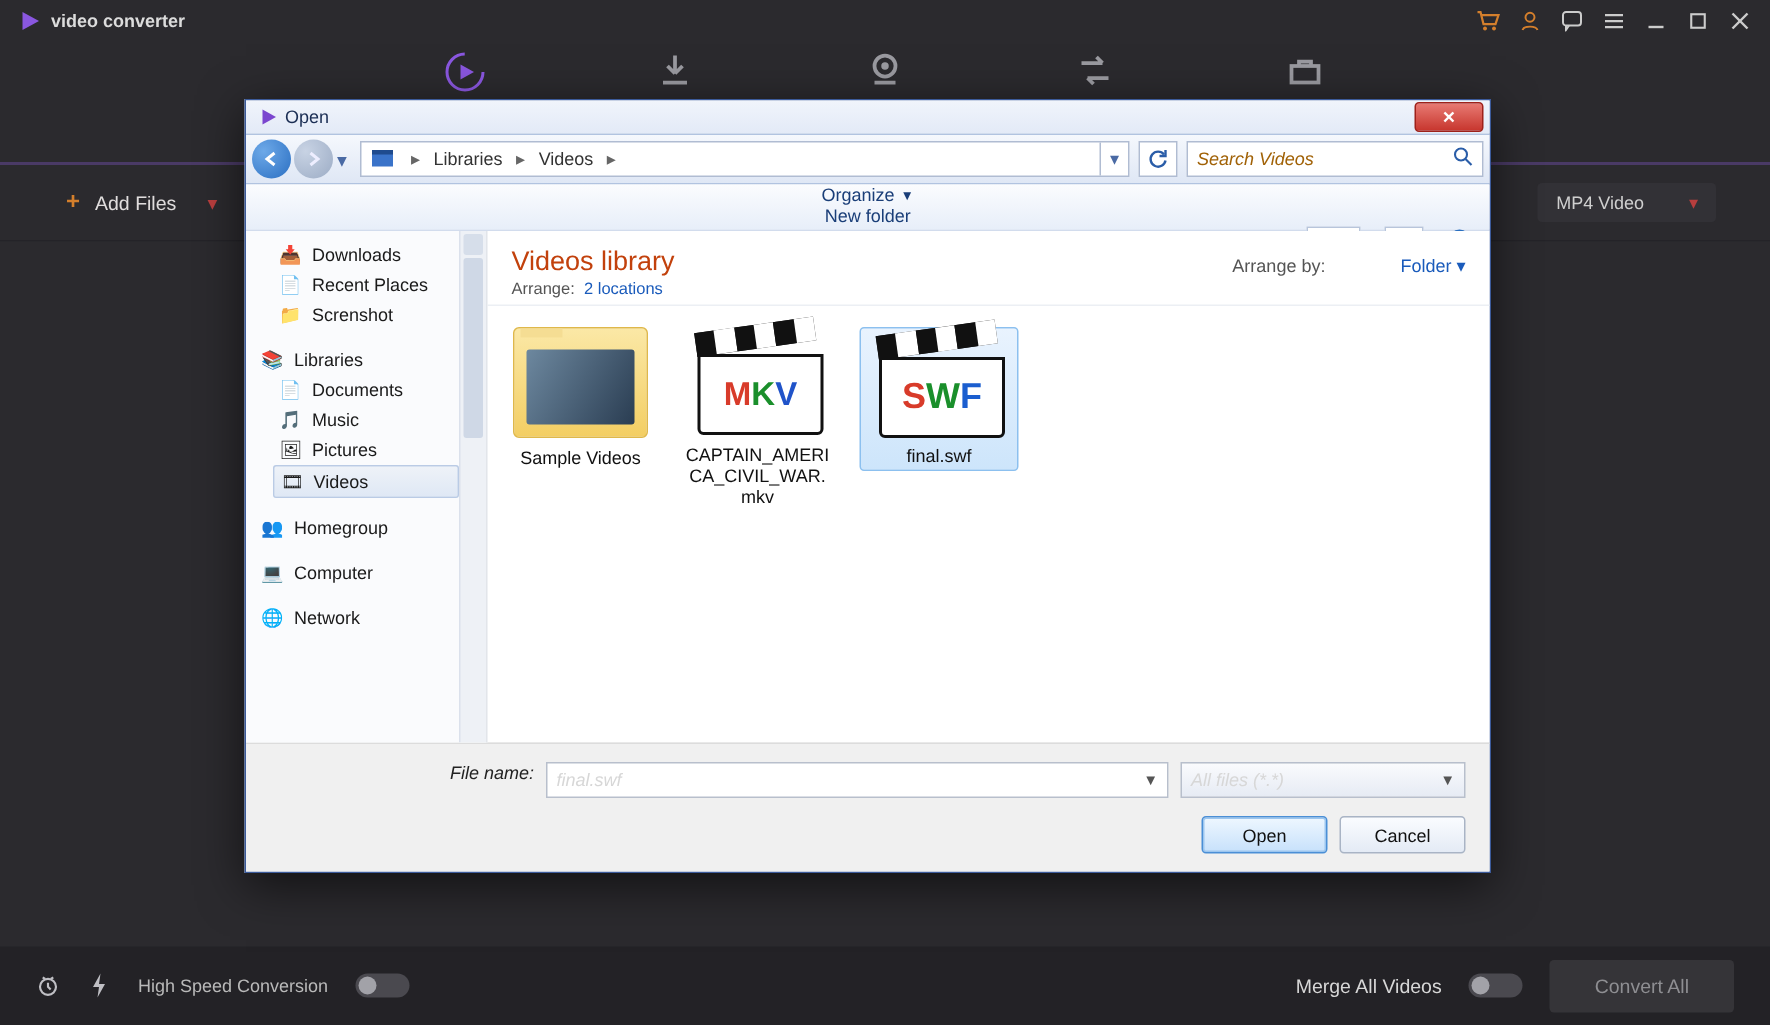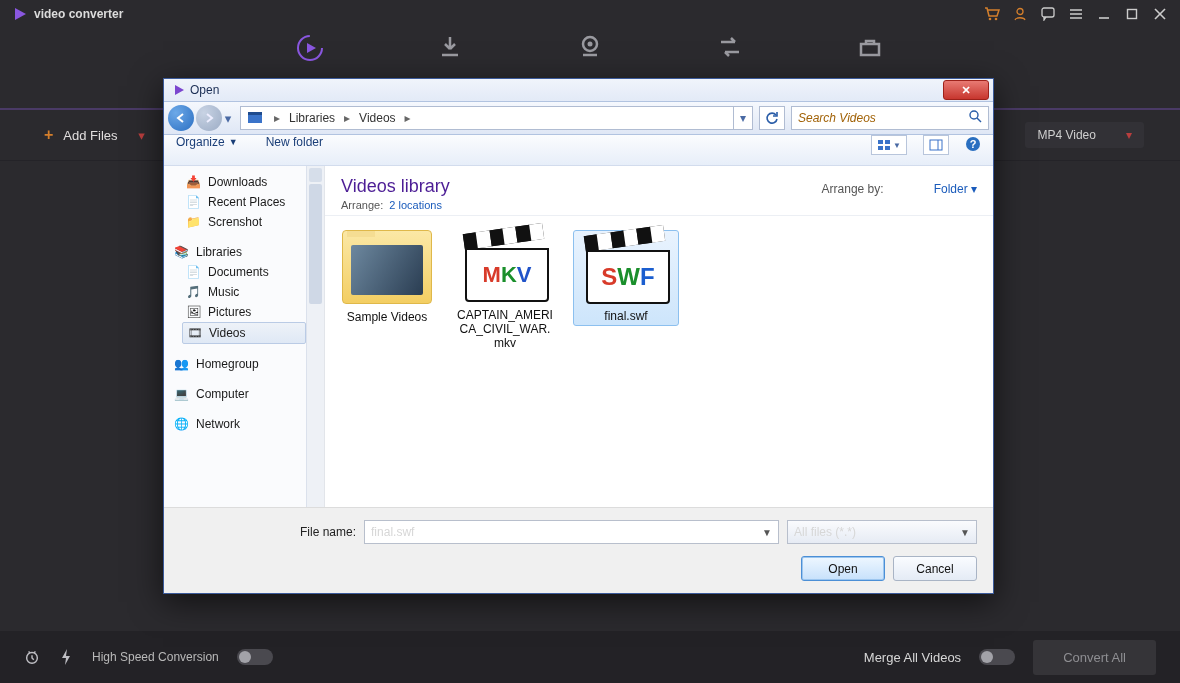--- a/index.html
+++ b/index.html
@@ -101,21 +101,21 @@
   .footer-left{display:flex;align-items:center;gap:18px;color:#b9b9b9;font-size:12px;}
   .switch{width:36px;height:16px;border-radius:10px;background:#4a494f;position:relative;}
   .switch::after{content:"";position:absolute;left:2px;top:2px;width:12px;height:12px;border-radius:50%;background:#a2a2a8;}
   .footer-right{margin-left:auto;display:flex;align-items:center;gap:18px;}
   .convert-all-btn{
     background:#353438;color:#8e8e92;padding:10px 30px;border-radius:3px;
   }
 
   
   .dialog{
-    position:absolute;left:163px;top:78px;width:829px;height:514px;
+    position:absolute;left:163px;top:66px;width:829px;height:514px;
     background:#fff;border:1px solid #3b5a9a;box-shadow:0 8px 30px rgba(0,0,0,.6);
     display:flex;flex-direction:column;
   }
   .dlg-title{
     height:22px;background:linear-gradient(to bottom,#f0f4fb,#e3eaf7);display:flex;align-items:center;padding:0 4px;
   }
   .dlg-title-text{color:#1b2e54;font-size:12px;margin-left:4px;display:flex;align-items:center;gap:4px;}
   .dlg-close{
     margin-left:auto;width:44px;height:18px;border-radius:3px;
     background:linear-gradient(to bottom,#e87a73,#c7362e);border:1px solid #9e211a;
@@ -141,21 +141,21 @@
   .bc-dd{margin-left:auto;width:18px;height:100%;border-left:1px solid #b0bcd2;display:flex;align-items:center;justify-content:center;color:#4a6aa4;}
   .bc-refresh{width:24px;height:22px;border:1px solid #b0bcd2;background:#fff;display:flex;align-items:center;justify-content:center;color:#2a5da8;}
   .searchbox{
     width:190px;height:22px;border:1px solid #b0bcd2;background:#fff;margin-left:6px;margin-right:4px;
     display:flex;align-items:center;padding-left:6px;color:#a16207;font-style:italic;font-size:12px;
   }
   .searchbox .mag{margin-left:auto;margin-right:6px;color:#2a5da8;font-style:normal;}
 
   .dlg-toolbar{
     height:30px;background:linear-gradient(to bottom,#fbfcfe,#e7eef9);border-bottom:1px solid #d2dced;
-    display:flex;align-items:flex-start;padding:0 12px;
+    display:flex;align-items:center;padding:0 12px;flex-direction:column;
   }
   .tb-link{color:#1a3e78;font-size:12px;display:flex;align-items:center;gap:4px;}
   .tb-link .caret{font-size:9px;}
   .tb-right{margin-left:auto;display:flex;align-items:center;gap:16px;}
   .tb-iconbox{width:24px;height:18px;border:1px solid #b8c5db;background:#fff;display:flex;align-items:center;justify-content:center;}
 
   .dlg-body{flex:1;display:flex;min-height:0;background:#fff;}
   .sidebar{
     width:160px;border-right:1px solid #e2e5ea;background:#fafbfd;padding:6px 0;
     overflow:hidden;font-size:12px;color:#1a1a1a;position:relative;
@@ -163,21 +163,21 @@
   .side-scroll{position:absolute;right:0;top:0;bottom:0;width:17px;background:#eef1f6;border-left:1px solid #dbe1ec;}
   .side-scroll::before{content:"";position:absolute;top:2px;left:2px;right:2px;height:14px;background:#d6deea;border-radius:2px;}
   .side-scroll::after{content:"";position:absolute;top:18px;left:2px;right:2px;height:120px;background:#cfd8e6;border-radius:2px;}
   .tree-item{display:flex;align-items:center;gap:6px;padding:2px 6px 2px 22px;}
   .tree-item.root{padding-left:10px;font-weight:400;margin-top:10px;}
   .tree-item.selected{background:linear-gradient(to bottom,#eef2f8,#dfe8f5);border:1px solid #bacbe5;border-radius:2px;margin:0 18px 0 18px;padding-left:4px;}
   .tree-icon{width:16px;height:16px;display:flex;align-items:center;justify-content:center;}
 
   .content{flex:1;display:flex;flex-direction:column;min-width:0;}
   .lib-header{padding:10px 16px 4px;display:flex;align-items:flex-start;border-bottom:1px solid #eceff4;}
-  .lib-title{color:#4c1d95;font-size:18px;}
+  .lib-title{color:#c2410c;font-size:18px;}
   .lib-sub{color:#555;font-size:11px;margin-top:2px;}
   .lib-sub a{color:#1a5bbb;text-decoration:none;}
   .lib-arrange{margin-left:auto;font-size:12px;color:#555;display:flex;align-items:center;gap:6px;margin-top:6px;}
   .lib-arrange .val{color:#1a5bbb;padding-left:44px;}
 
   .filegrid{flex:1;display:flex;gap:18px;padding:14px 12px;align-items:flex-start;}
   .file-item{width:100px;text-align:center;font-size:12px;color:#111;}
   .thumb{width:88px;height:72px;margin:0 auto 6px;display:flex;align-items:center;justify-content:center;border-radius:3px;}
   .file-item.selected{background:linear-gradient(to bottom,#e9f3fe,#cde5fb);border:1px solid #8cc0ef;border-radius:3px;padding:2px;}
   .file-item.selected .thumb{width:86px;height:70px;}
@@ -201,21 +201,21 @@
   .swf-text span:nth-child(2){color:#1a8f2b;}
   .swf-text span:nth-child(3){color:#1b5ecf;}
 
   .iso-thumb{width:68px;height:76px;border:1px solid #cdd4df;background:#fff;position:relative;display:flex;align-items:center;justify-content:center;}
   .iso-thumb::before{content:"";position:absolute;right:-1px;top:-1px;width:18px;height:18px;background:linear-gradient(135deg,#fff 48%,#d7dde7 52%);border-left:1px solid #cdd4df;border-bottom:1px solid #cdd4df;}
   .disc{width:38px;height:38px;border-radius:50%;background:radial-gradient(circle,#fff 0 18%,#d9e2ee 20% 58%,#b8c8da 60% 100%);}
 
   .dlg-bottom{
     background:#f0f0f0;border-top:1px solid #dcdcdc;padding:12px 16px;display:flex;flex-direction:column;gap:12px;
   }
-  .fn-row{display:flex;align-items:center;gap:8px;padding-left:120px;}
+  .fn-row{display:flex;align-items:flex-start;gap:8px;padding-left:120px;font-style:italic;}
   .fn-label{font-size:12px;color:#222;}
   .fn-input{flex:1;height:22px;border:1px solid #b8bfcc;background:#fff;padding:0 6px;font-size:12px;display:flex;align-items:center;}
   .fn-input .caret{margin-left:auto;color:#555;font-size:10px;}
   .filter-dd{width:176px;height:22px;border:1px solid #b8bfcc;background:linear-gradient(to bottom,#fafbfd,#e6ebf4);padding:0 6px;font-size:12px;display:flex;align-items:center;}
   .filter-dd .caret{margin-left:auto;color:#555;font-size:10px;}
   .btn-row{display:flex;justify-content:flex-end;gap:8px;}
   .winbtn{
     min-width:82px;height:23px;border:1px solid #a9b4c5;border-radius:3px;
     background:linear-gradient(to bottom,#fafcff,#e4ebf5);font-size:12px;display:flex;align-items:center;justify-content:center;color:#111;
   }

